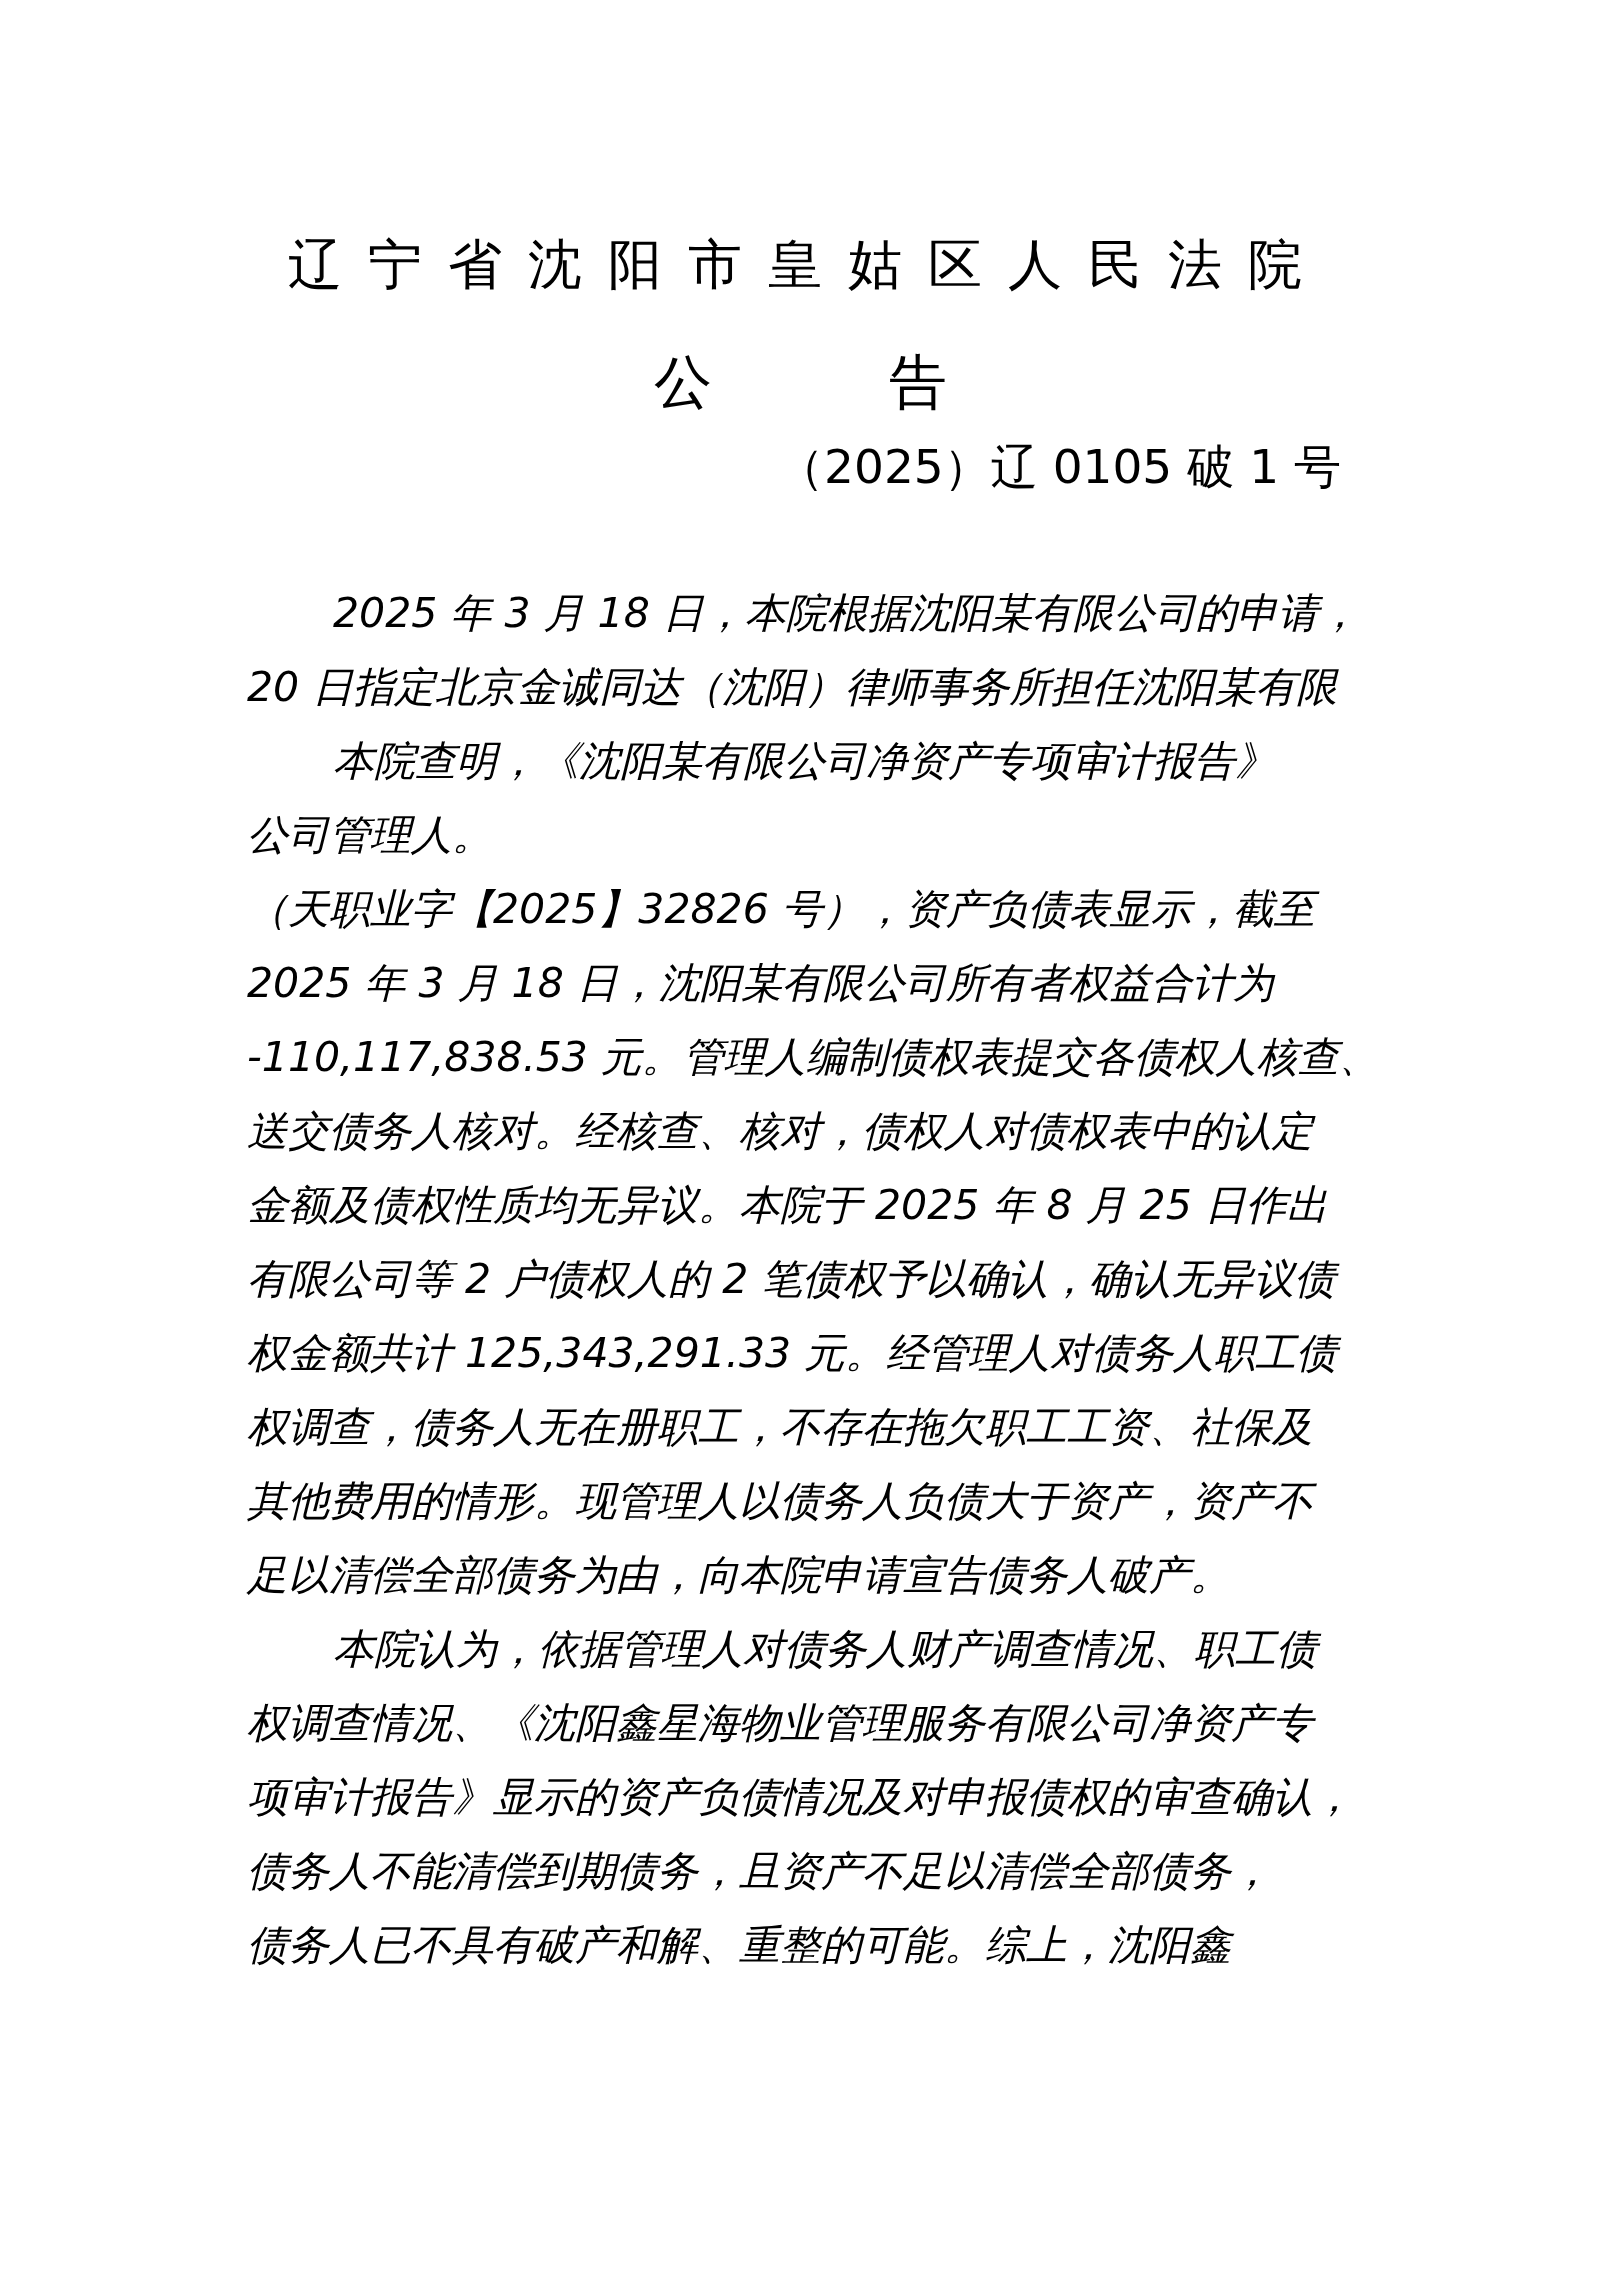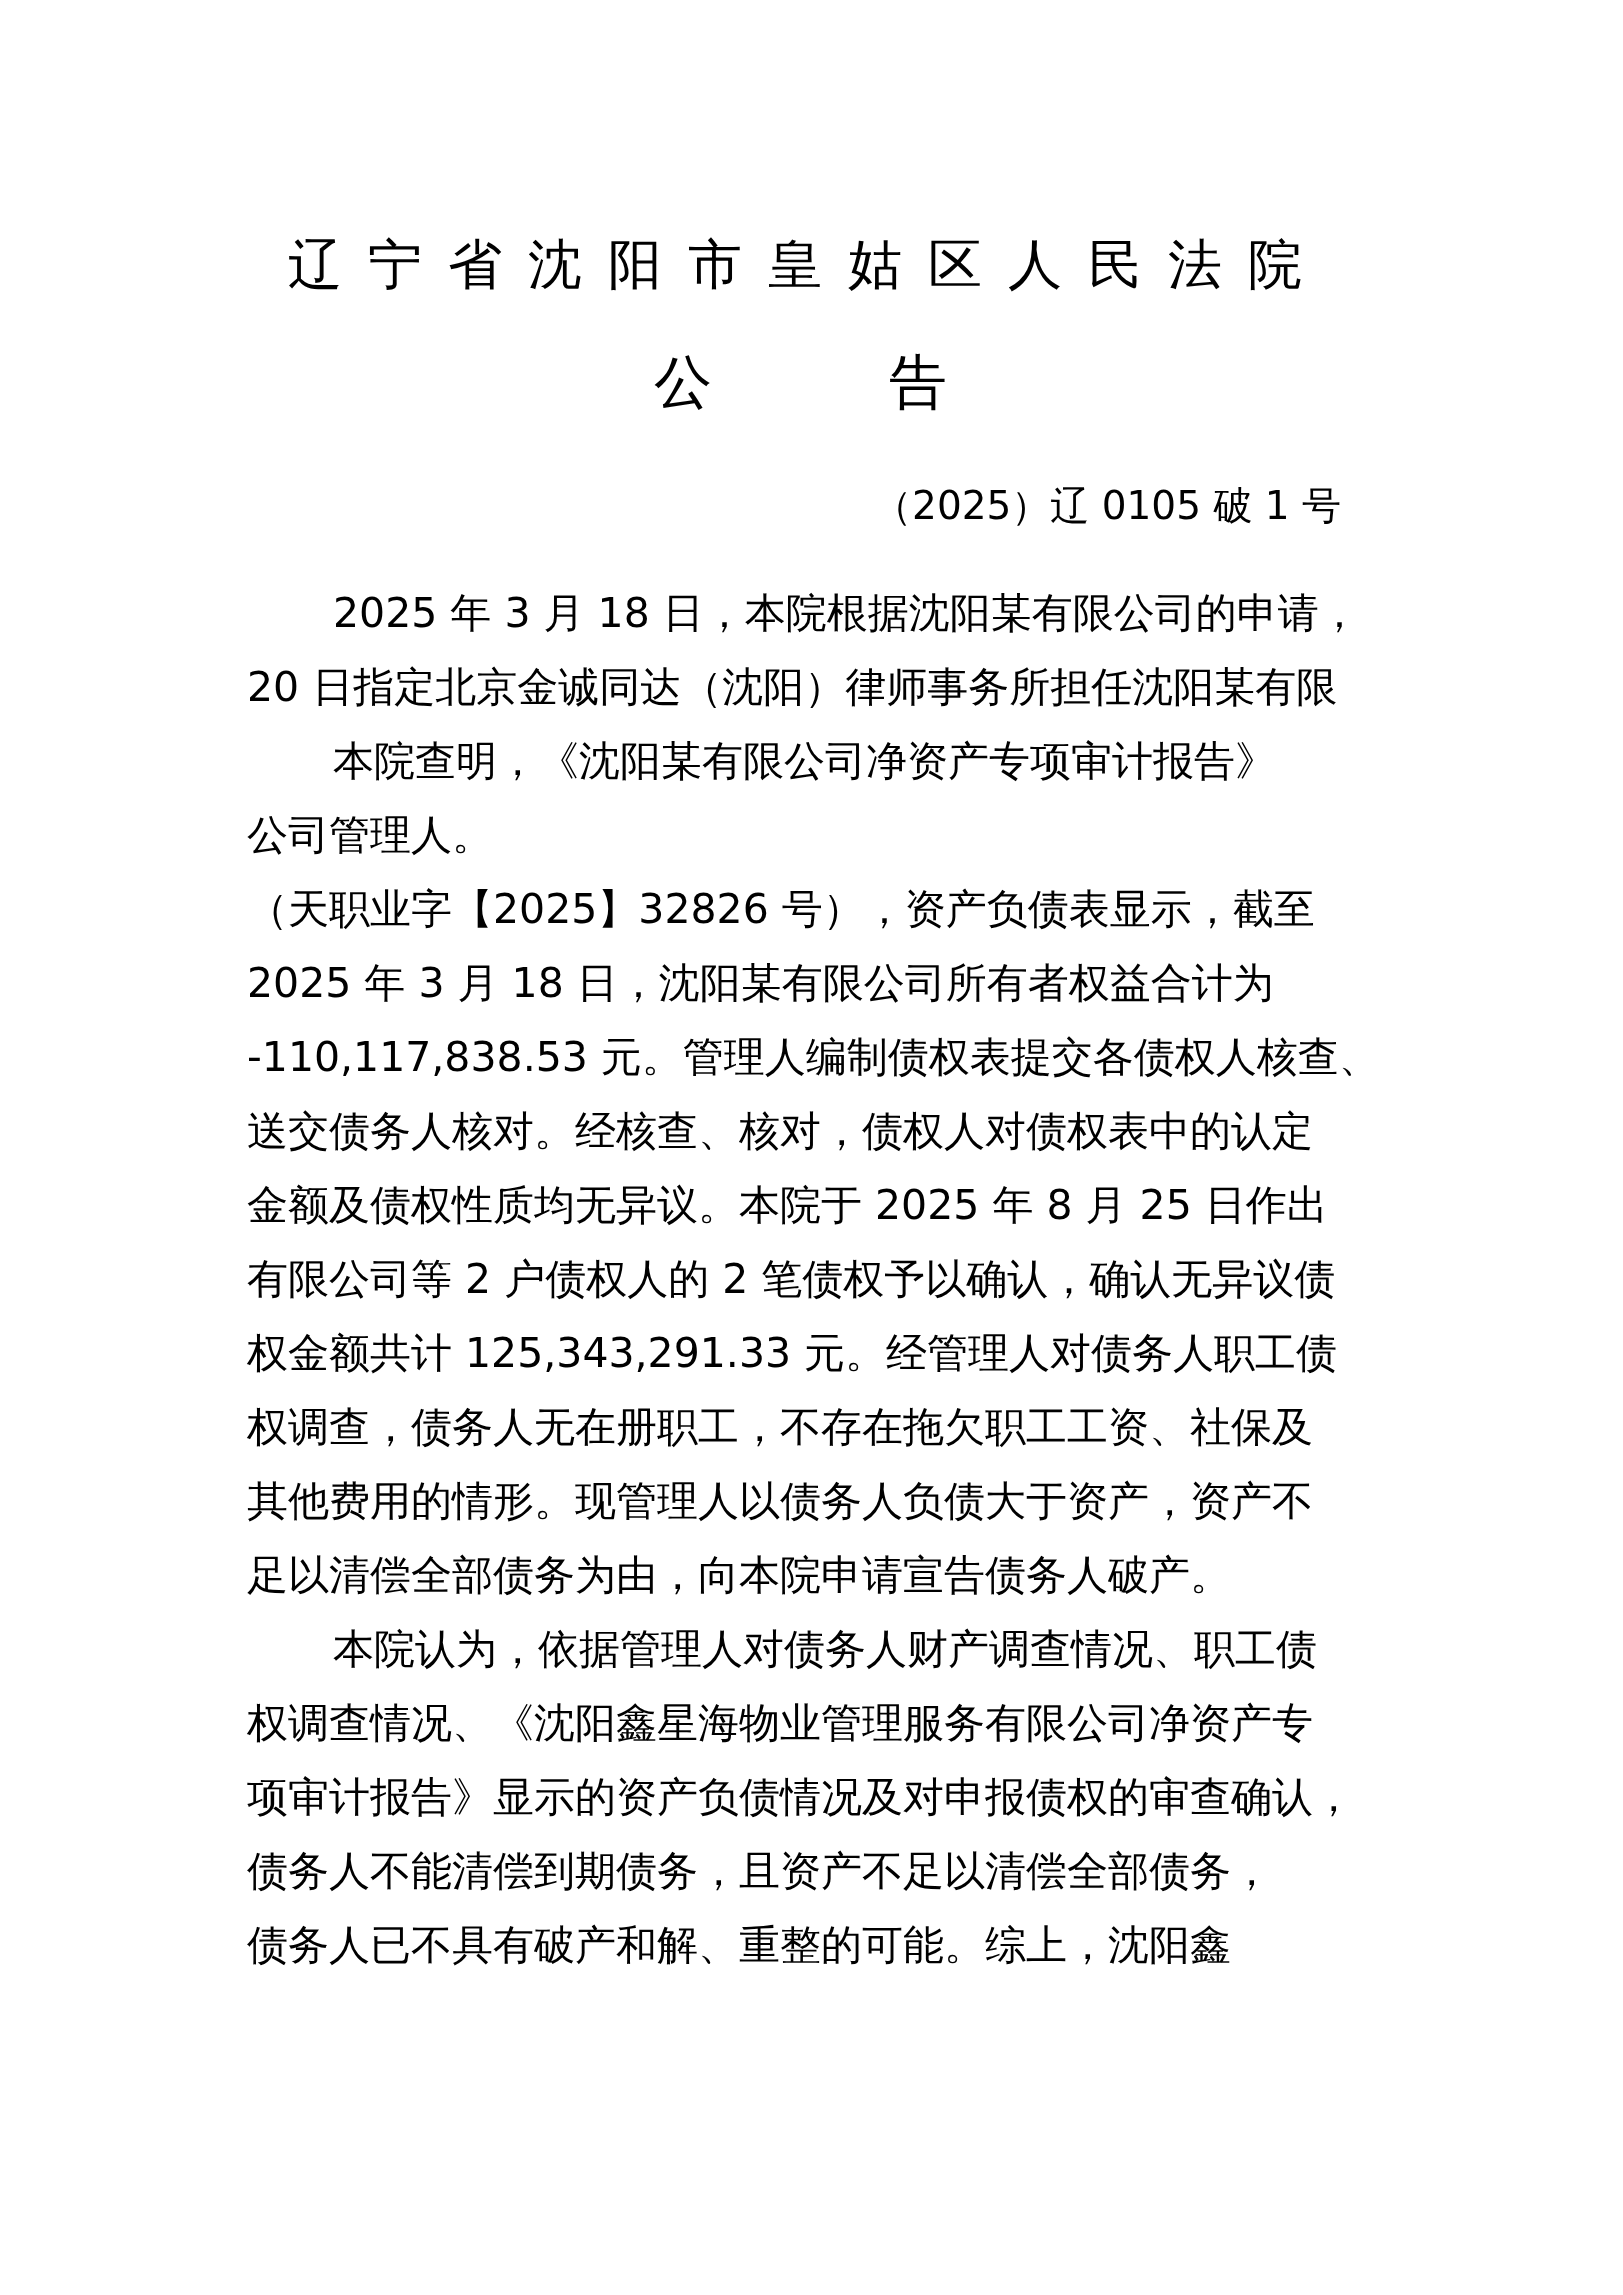--- a/index.html
+++ b/index.html
@@ -43,38 +43,39 @@
       line-height: 72px;
       white-space: nowrap;
       margin: 16px;
       font-weight: normal;
     }
     .notice-title span { display: inline-block; }
     .notice-title .gap { width: 177px; }
     .case-number {
       position: absolute;
       right: 282px;
-      top: 480px;
-      font-size: 39px;
+      top: 441px;
+      font-size: 47px;
       line-height: 52px;
       white-space: nowrap;
     }
     .body {
       position: absolute;
       left: 247px;
       top: 576px;
       width: 1139px;
     }
     .line {
       display: block;
       font-size: 41px;
       line-height: 74px;
       height: 74px;
       white-space: nowrap;
       letter-spacing: 0px;
+      font-style: italic;
     }
     .line.indent {
       padding-left: 86px;
     }
   </style>
 </head>
 <body>
 
 <div class="page">
 

